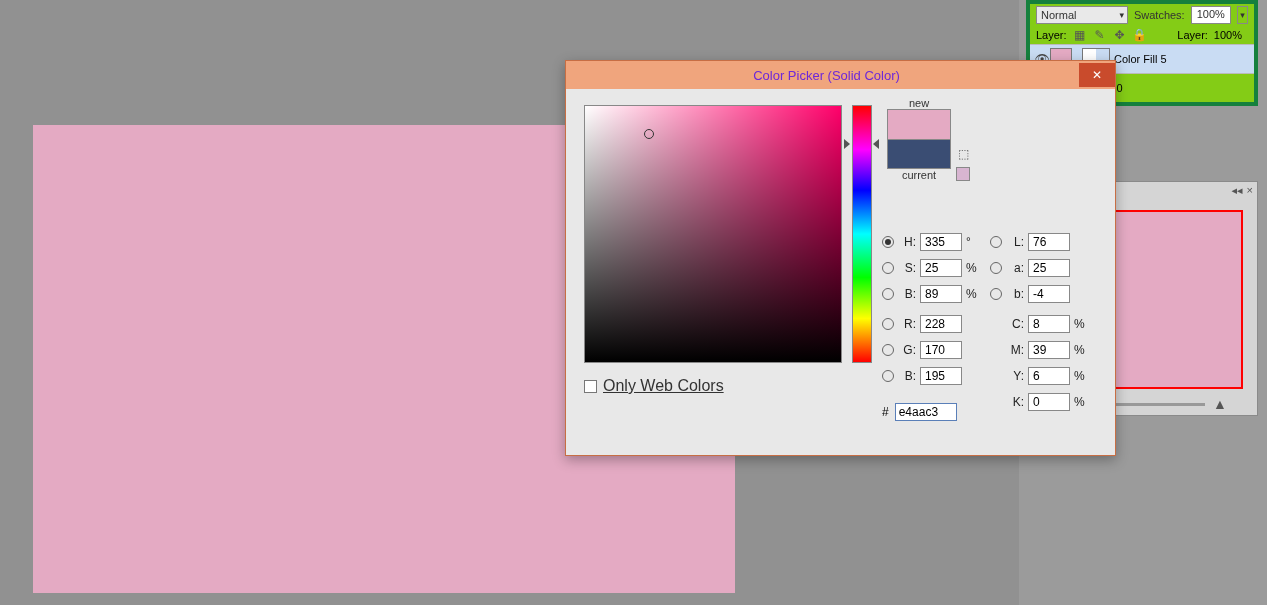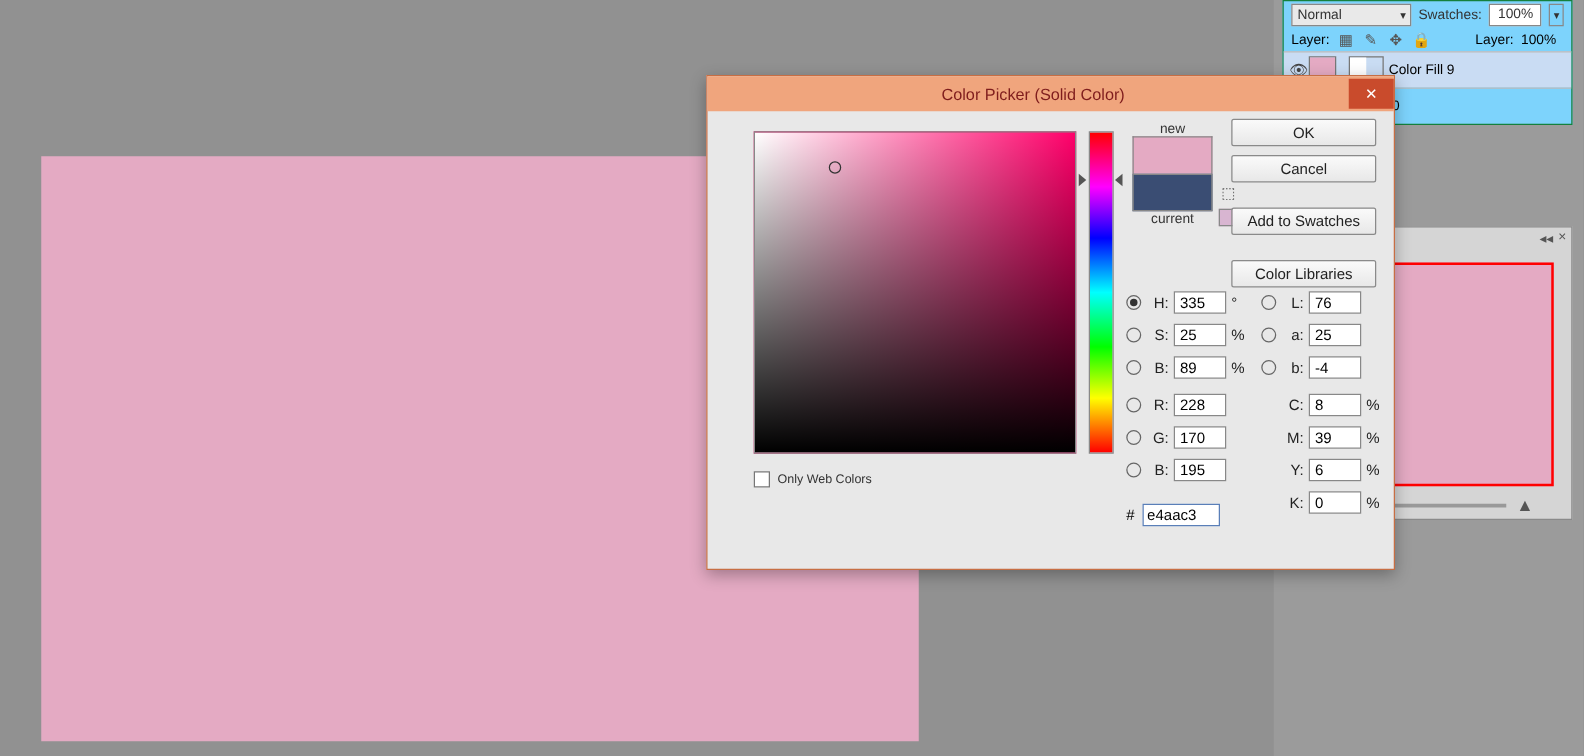--- a/index.html
+++ b/index.html
@@ -4,21 +4,21 @@
 <style>
   * { box-sizing: border-box; margin: 0; padding: 0; font-family: "Segoe UI", Tahoma, sans-serif; }
   body { width: 1267px; height: 605px; background:#919191; overflow:hidden; position:relative; }
 
   
   .canvas-wrap { position:absolute; top:0; left:0; width:1019px; height:605px; background:#919191; }
   .doc { position:absolute; left:33px; top:125px; width:702px; height:468px; background:#e4aac3; }
 
   
   .panels { position:absolute; top:0; right:0; width:248px; height:605px; background:#9b9b9b; }
-  .layers-panel { position:absolute; top:0; left:7px; width:232px; background:#7dd3fc; border:1px solid #15803d; }
+  .layers-panel { position:absolute; top:0; left:7px; width:232px; background:#84cc16; border:4px solid #15803d; }
   .lp-row { display:flex; align-items:center; padding:2px 6px; gap:6px; font-size:11px; color:#333; }
   .lp-row .dd { border:1px solid #888; background:#e9e9e9; height:18px; width:100px; display:flex; align-items:center; padding:0 4px; position:relative; }
   .lp-row .dd::after{ content:"▾"; position:absolute; right:3px; font-size:9px; }
   .lp-row .opbox{ border:1px solid #888; background:#fff; height:18px; width:44px; text-align:center; padding-top:1px; }
   .lp-row .ddSmall{ border:1px solid #888; width:12px; height:18px; display:flex; align-items:center; justify-content:center; }
   .lp-row .ddSmall::after{content:"▾"; font-size:9px;}
   .lp-lock { display:flex; align-items:center; padding:2px 6px; gap:6px; font-size:11px; }
   .lock-ic{ width:14px; height:14px; display:inline-block; text-align:center; line-height:14px; color:#555; font-size:12px; }
   .layer-list { }
   .layer-item{ display:flex; align-items:center; border-top:1px solid #bbb; height:29px; font-size:11px; padding-left:4px; }
@@ -33,23 +33,23 @@
   .nav-tab{ height:20px; display:flex; justify-content:flex-end; padding:2px 4px; gap:4px; font-size:10px; color:#555; }
   .nav-tab .mini{ font-size:11px; }
   .nav-preview{ flex:1; margin:8px 14px 4px 14px; border:2px solid #f00; background:#e4aac3; }
   .nav-slider{ height:22px; display:flex; align-items:center; justify-content:center; gap:8px; }
   .zoom-slider{ width:130px; height:3px; background:#999; position:relative; }
   .zoom-thumb{ position:absolute; left:20%; top:-4px; width:10px; height:10px; background:#888; border:1px solid #555; }
 
   
   .dialog{ position:absolute; left:565px; top:60px; width:551px; height:396px; background:#e8e8e8; border:1px solid #c76e44; box-shadow:0 4px 12px rgba(0,0,0,0.3); }
   .titlebar{ height:28px; background:#f0a57d; display:flex; align-items:center; justify-content:space-between; padding:0 0 0 8px; }
-  .titlebar-title{ flex:1; text-align:center; color:#7f1d1d; font-size:13px; }
+  .titlebar-title{ flex:1; text-align:center; color:#6d28d9; font-size:13px; }
   .close-x{ width:36px; height:24px; background:#c94b2c; color:#fff; display:flex; align-items:center; justify-content:center; font-size:12px; cursor:pointer; }
-  .dlg-body{ position:absolute; top:28px; left:0; right:0; bottom:0; padding:14px;margin-left:19px; }
+  .dlg-body{ position:absolute; top:28px; left:0; right:0; bottom:0; padding:14px; }
 
   .satval{ position:absolute; left:18px; top:16px; width:258px; height:258px; border:1px solid #888;
     background:
       linear-gradient(to top, #000, rgba(0,0,0,0)),
       linear-gradient(to right, #fff, rgba(255,255,255,0)),
       #ff006a;
   }
   .sv-cursor{ position:absolute; width:10px; height:10px; border:1px solid #333; border-radius:50%; transform:translate(-50%,-50%); left:25%; top:11%; }
 
   .hue{ position:absolute; left:286px; top:16px; width:20px; height:258px; border:1px solid #888;
@@ -75,21 +75,21 @@
   .frow .rad.on::after{ content:""; position:absolute; left:2px; top:2px; width:6px; height:6px; background:#333; border-radius:50%; }
   .frow .lbl{ width:16px; text-align:right; }
   .frow input{ width:42px; height:18px; border:1px solid #888; background:#fff; font-size:12px; text-align:left; padding-left:4px; margin:0 4px; }
   .frow .suf{ width:14px; }
   .colA{ display:inline-flex; align-items:center; width:108px; }
   .colB{ display:inline-flex; align-items:center; width:108px; }
 
   .hexrow{ position:absolute; left:316px; top:314px; display:flex; align-items:center; font-size:12px; gap:6px; }
   .hexrow input{ width:62px; height:18px; border:1px solid #5a7fb8; background:#fff; font-size:12px; padding-left:3px; }
 
-  .webonly{ position:absolute; left:18px; top:288px; display:flex; align-items:center; gap:6px; font-size:10px; color:#333; }
+  .webonly{ position:absolute; left:18px; top:288px; display:flex; align-items:center; gap:6px; font-size:16px; color:#333;text-decoration:underline; }
   .webonly .cb{ width:13px; height:13px; border:1px solid #777; background:#fff; }
 
 </style>
 </head>
 <body>
 
 <div class="canvas-wrap">
   <div class="doc"></div>
 </div>
 
@@ -115,21 +115,21 @@
     </div>
     <div class="layer-list">
       <div class="layer-item selected">
         <span class="eye">👁</span>
         <span class="thumb-sq">
             <span style="display:block;width:100%;height:100%;background:#e4aac3"></span>
           </span>
         <span class="thumb">
             <span class="thumb-a"></span>
           </span>
-        <span>Color Fill 9</span>
+        <span>Color Fill 5</span>
       </div>
       <div class="layer-item">
         <span class="eye">👁</span>
         <span class="thumb">
             <span class="thumb-b"></span>
             <span class="thumb-a"></span>
           </span>
         <span>Layer 0</span>
       </div>
     </div>
@@ -167,36 +167,20 @@
 
     <div class="swatch-group">
       <div>new</div>
       <div class="sw-new"></div>
       <div class="sw-cur"></div>
       <div>current</div>
     </div>
     <span class="cube">⬚</span>
     <div class="tiny-sw"></div>
 
-    <div class="btns">
-      <div class="btn">
-          <span>OK</span>
-        </div>
-      <div class="btn">
-          <span>Cancel</span>
-        </div>
-      <div class="gap"></div>
-      <div class="btn">
-          <span>Add to Swatches</span>
-        </div>
-      <div class="gap"></div>
-      <div class="btn">
-          <span>Color Libraries</span>
-        </div>
-    </div>
 
     <div class="fields">
       <div class="frow">
         <span class="colA">
             <span class="rad on"></span>
             <span class="lbl">H:</span>
             <input value="335" style="">
             <span class="suf">°</span>
           </span>
         <span class="colB">

